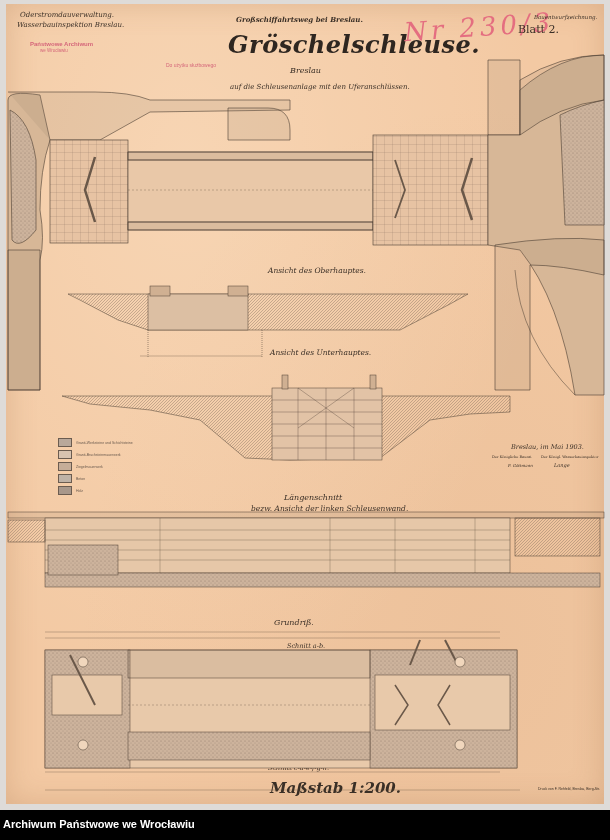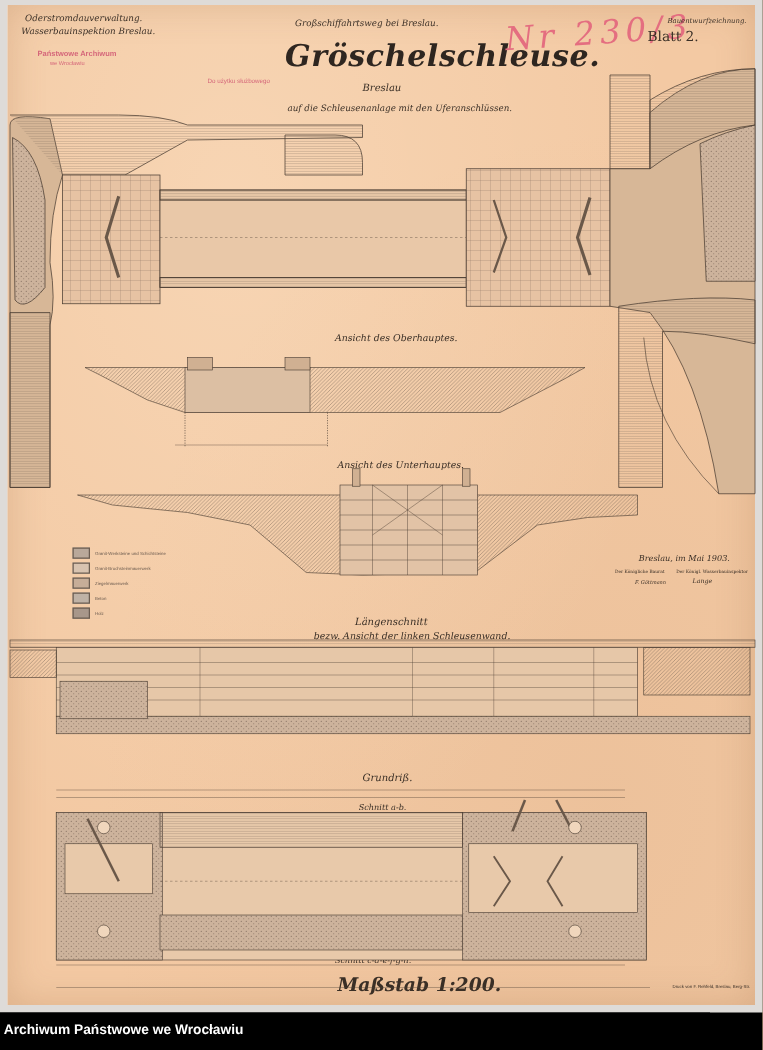--- a/index.html
+++ b/index.html
@@ -52,35 +52,35 @@
 
 <div class="sheet">
 
   <div class="txt hdr-small" style="left:14px; top:7px;">Oderstromdauverwaltung.</div>
   <div class="txt hdr-small" style="left:11px; top:17px;">Wasserbauinspektion Breslau.</div>
 
   <div class="stamp" style="left:24px; top:37px; font-size:6px; font-weight:bold;">Państwowe Archiwum</div>
   <div class="stamp" style="left:34px; top:44px; font-size:4.5px;">we Wrocławiu</div>
   <div class="stamp" style="left:160px; top:58px; font-size:5px;">Do użytku służbowego</div>
 
-  <div class="txt sec-title" style="left:230px; top:11px; font-size:7px;">Großschiffahrtsweg bei Breslau.</div>
+  <div class="txt sec-title" style="left:230px; top:11px; font-size:7px;font-weight:bold;">Großschiffahrtsweg bei Breslau.</div>
   <div class="title-main">Gröschelschleuse.</div>
   <div class="txt sec-title" style="left:284px; top:62px; font-size:8px;">Breslau</div>
   <div class="txt sec-title" style="left:224px; top:79px; font-size:7px;">auf die Schleusenanlage mit den Uferanschlüssen.</div>
 
   <div class="handwritten">Nr 230/3</div>
 
   <div class="txt hdr-small" style="left:528px; top:10px; font-size:5.5px;">Bauentwurfzeichnung.</div>
   <div class="txt" style="left:512px; top:19px; font-size:11px; font-weight:normal;">Blatt 2.</div>
 
   <div class="txt sec-title" style="left:262px; top:262px;">Ansicht des Oberhauptes.</div>
-  <div class="txt sec-title" style="left:264px; top:363px;">Ansicht des Unterhauptes.</div>
+  <div class="txt sec-title" style="left:264px; top:344px;">Ansicht des Unterhauptes.</div>
   <div class="txt sec-title" style="left:278px; top:489px; font-size:8px;">Längenschnitt</div>
   <div class="txt sec-title" style="left:245px; top:500px;">bezw. Ansicht der linken Schleusenwand.</div>
-  <div class="txt sec-title" style="left:284px; top:614px; font-size:8px;text-align:center;">Grundriß.</div>
+  <div class="txt sec-title" style="left:268px; top:614px; font-size:8px;text-align:center;">Grundriß.</div>
   <div class="txt sec-title" style="left:281px; top:638px; font-size:6.5px;">Schnitt a-b.</div>
   <div class="txt sec-title" style="left:262px; top:760px; font-size:6.5px;">Schnitt c-d-e-f-g-h.</div>
   <div class="txt" style="left:264px; top:775px; font-size:15px; font-style:italic; font-weight:bold;">Maßstab 1:200.</div>
   <div class="txt" style="left:532px; top:783px; font-size:3.5px; font-family:'Liberation Sans', sans-serif;">Druck von F. Rehfeld, Breslau, Berg-Str.</div>
 
   <div class="legend-item" style="top:434px;">
     <div class="legend-swatch" style="background:#b9a89a;"></div>
     <span class="legend-label">Granit-Werksteine und Schichtsteine</span>
   </div>
   <div class="legend-item" style="top:446px;">

